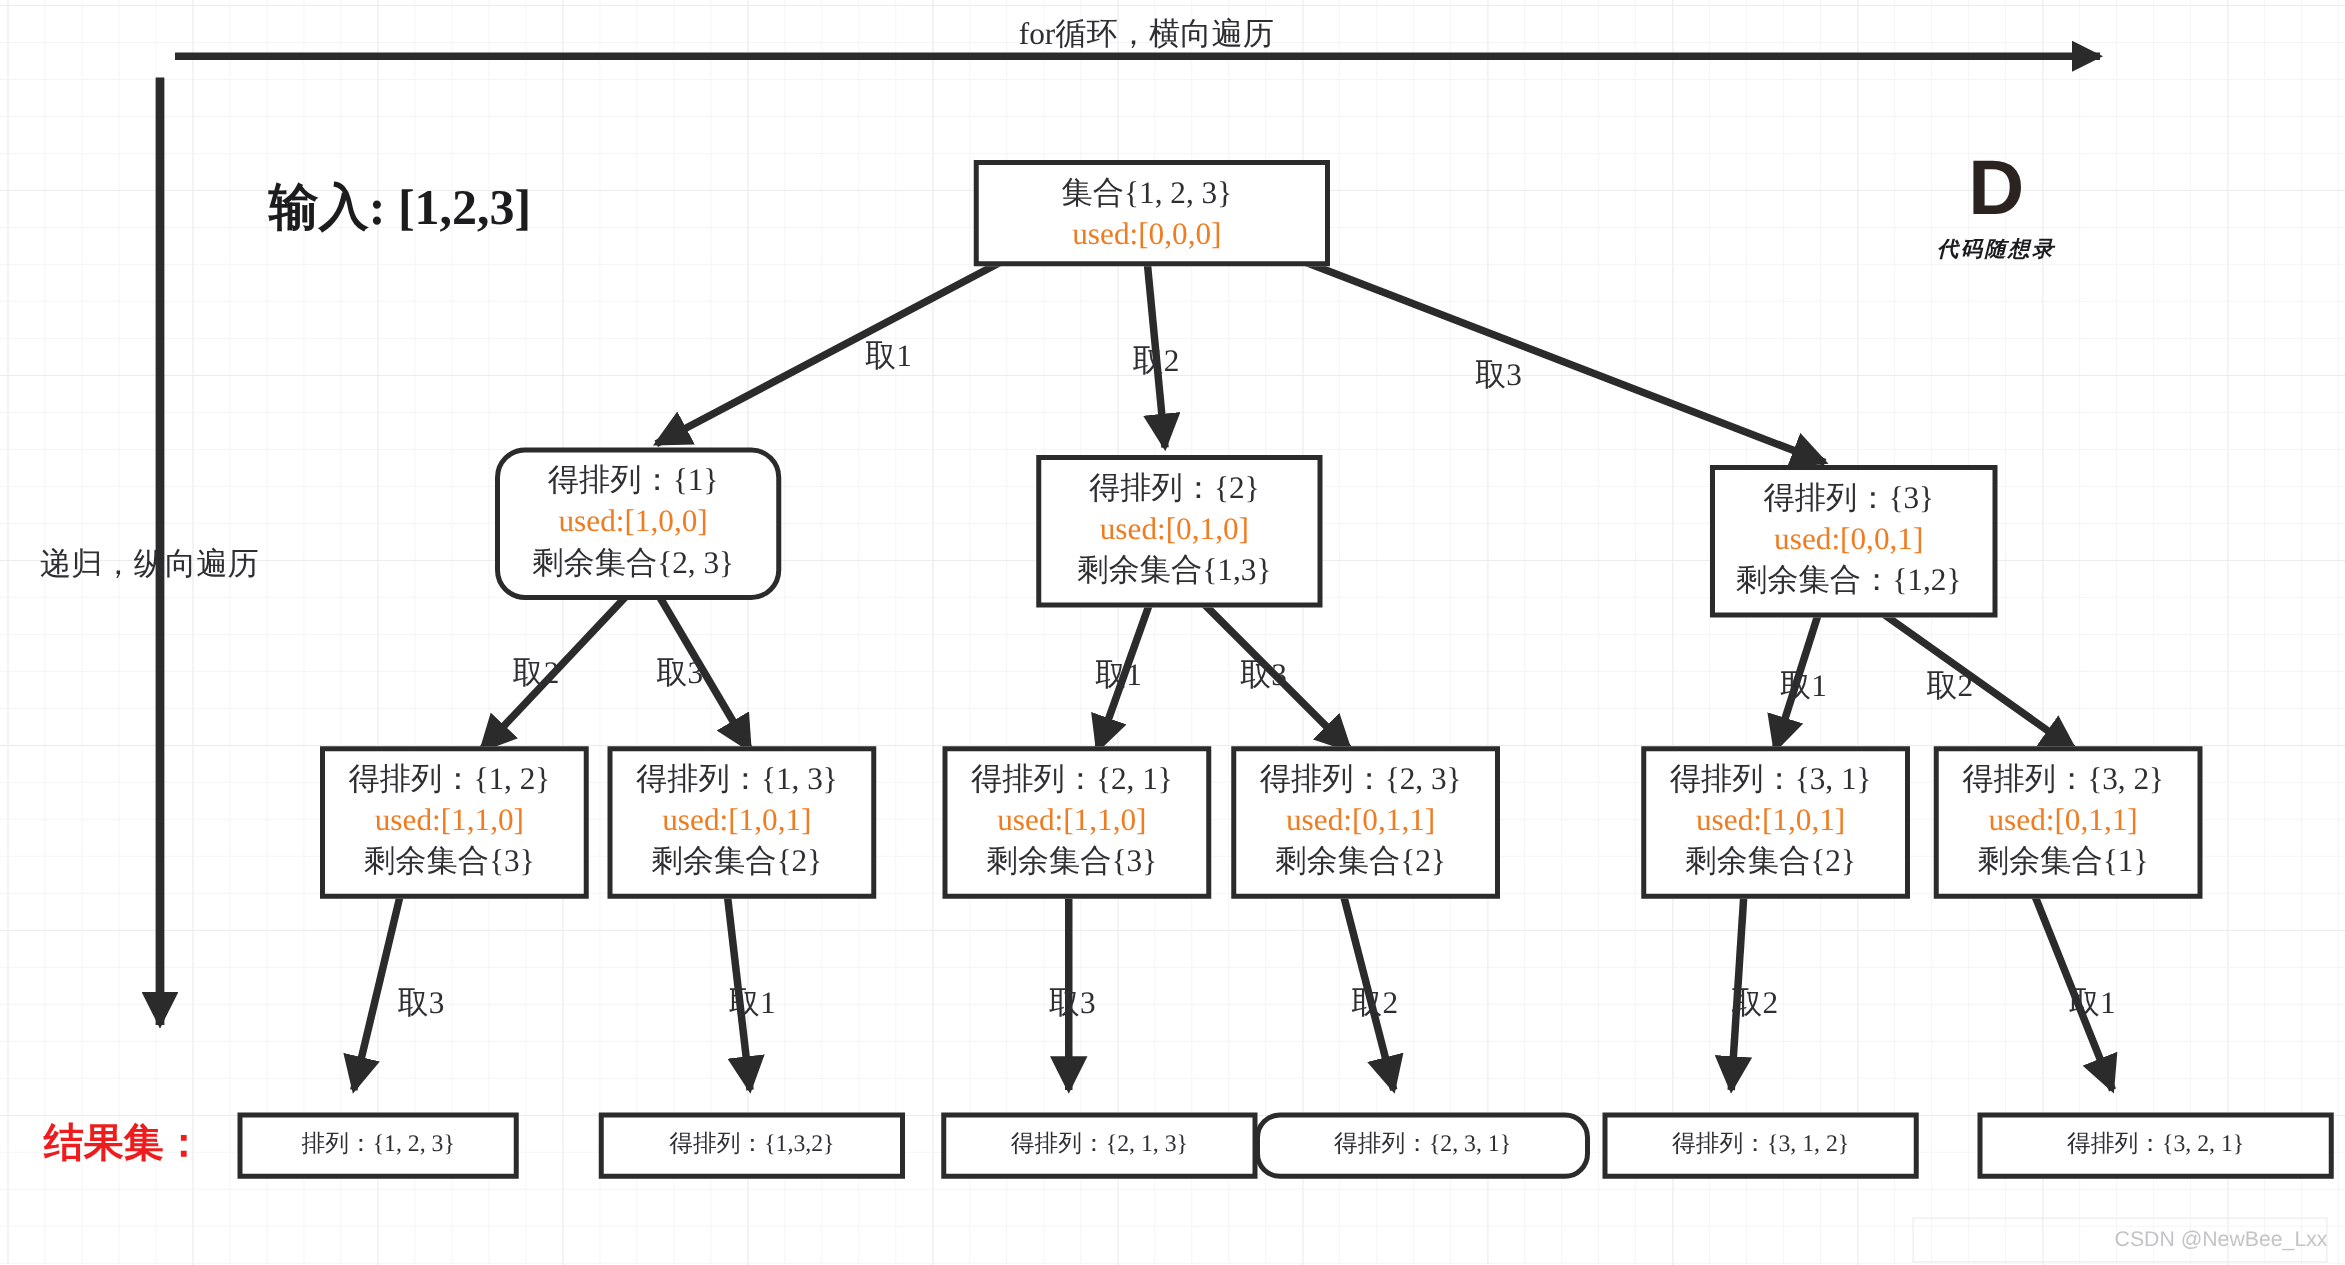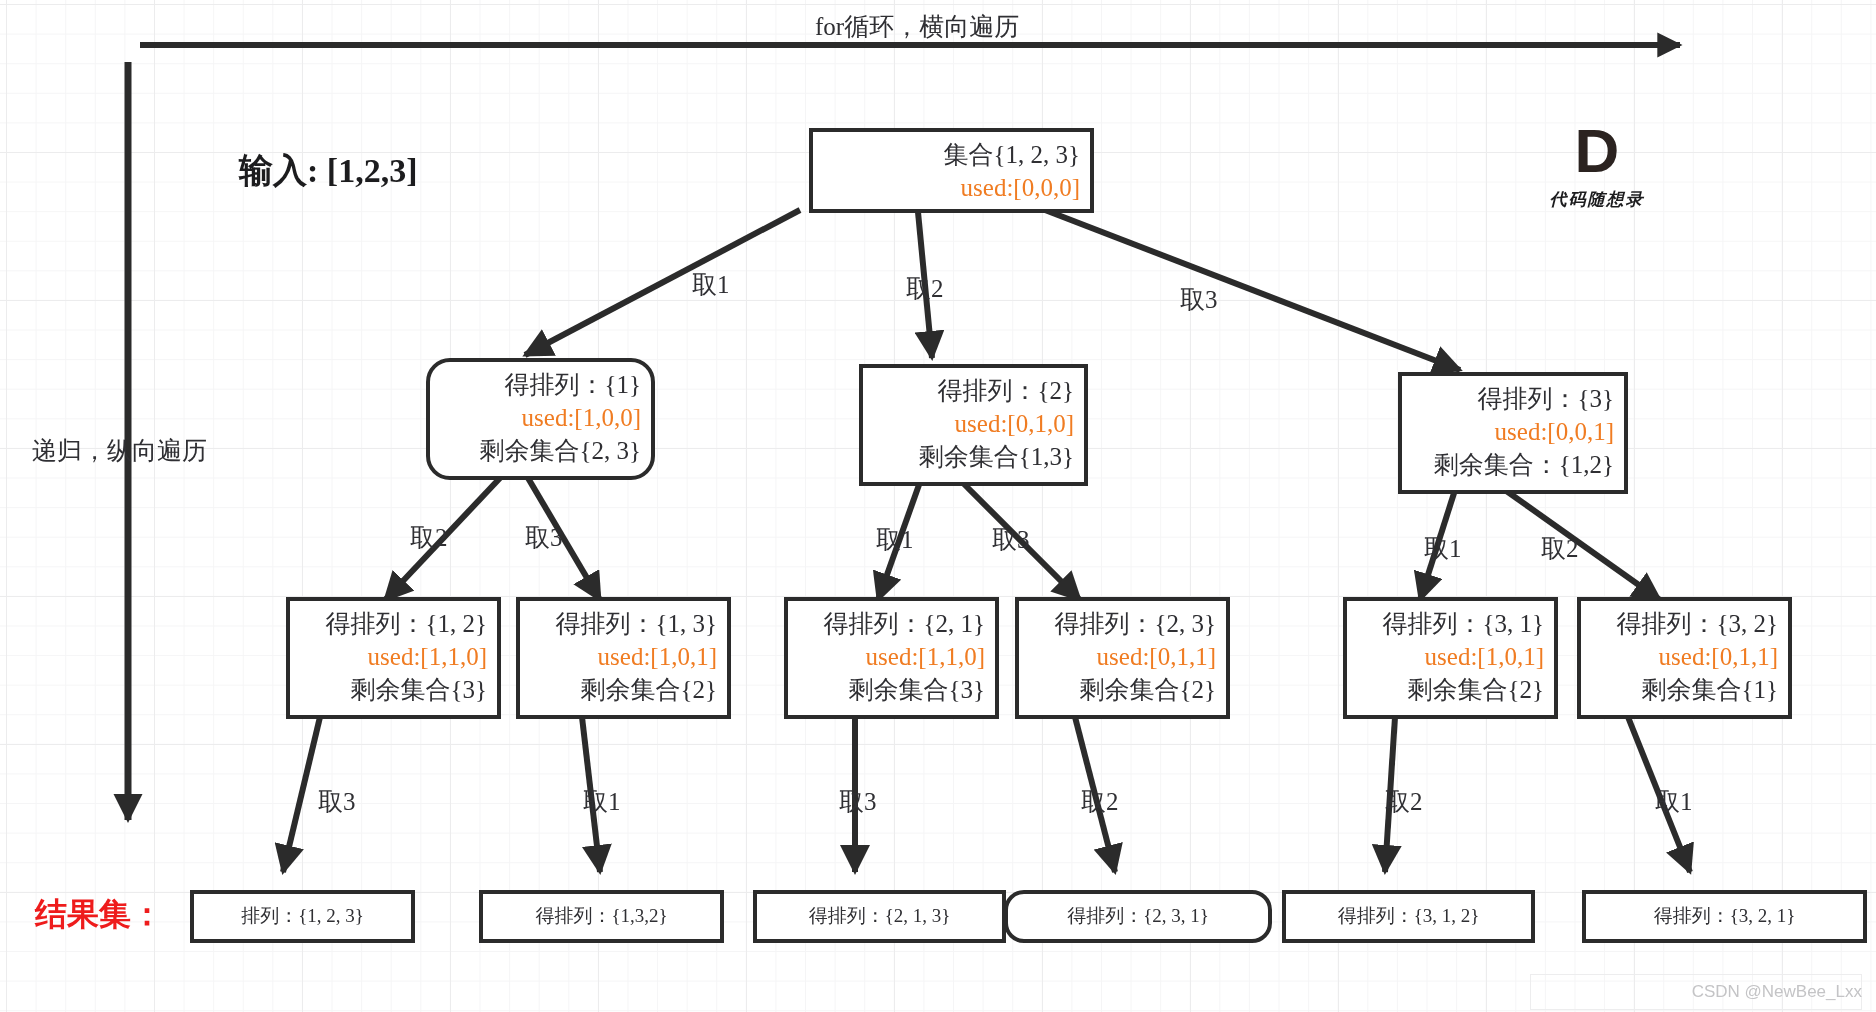--- a/index.html
+++ b/index.html
@@ -32,27 +32,26 @@
     width: 1876px;
     height: 1012px;
     pointer-events: none;
   }
 
   .node {
     position: absolute;
     box-sizing: border-box;
     background: #ffffff;
     border: 4px solid #2b2b2b;
-    text-align: right;
+    text-align: center;
     color: #2f2f33;
     line-height: 1.32;
     font-size: 25px;
     padding: 6px 10px 8px 2px;
     z-index: 5;
-    margin-left: 30px;
   }
   .node .ln { display: block; white-space: nowrap; }
   .node .used { color: #f07c22; font-family: "Liberation Serif", serif; }
 
   .leaf {
     position: absolute;
     box-sizing: border-box;
     background: #ffffff;
     border: 4px solid #2b2b2b;
     text-align: center;
@@ -79,27 +78,26 @@
     position: absolute;
     font-size: 25px;
     color: #2f2f33;
     white-space: nowrap;
     z-index: 6;
   }
 
   #input-label {
     position: absolute;
     left: 215px;
-    top: 148px;
-    font-size: 34px;
+    top: 138px;
+    font-size: 40px;
     font-weight: bold;
     color: #1c1c1e;
     white-space: nowrap;
     z-index: 6;
-    margin-left: 24px;
   }
 
   #result-label {
     position: absolute;
     left: 35px;
     top: 893px;
     font-size: 32px;
     font-weight: bold;
     color: #ee1c1c;
     white-space: nowrap;

